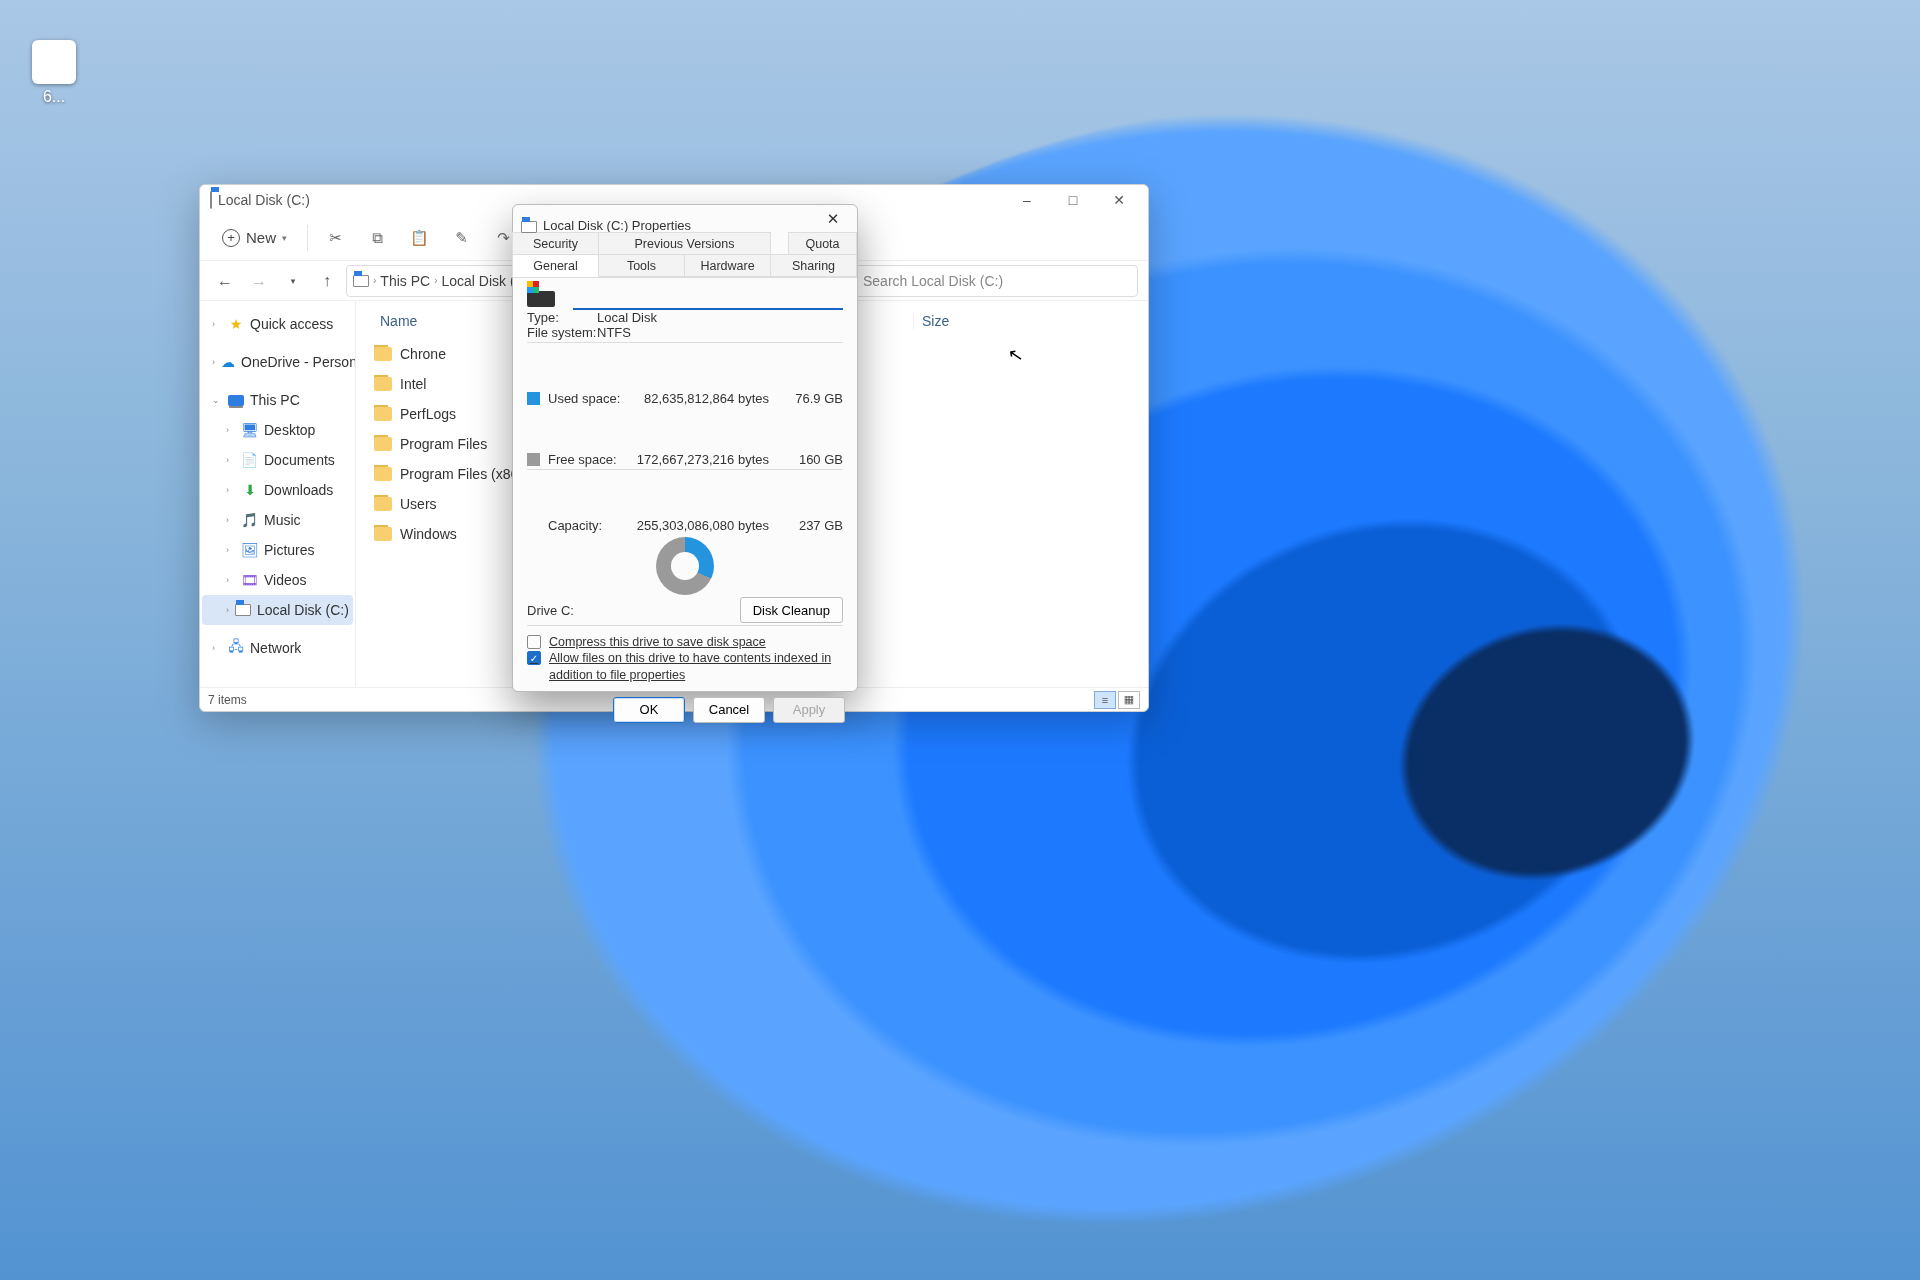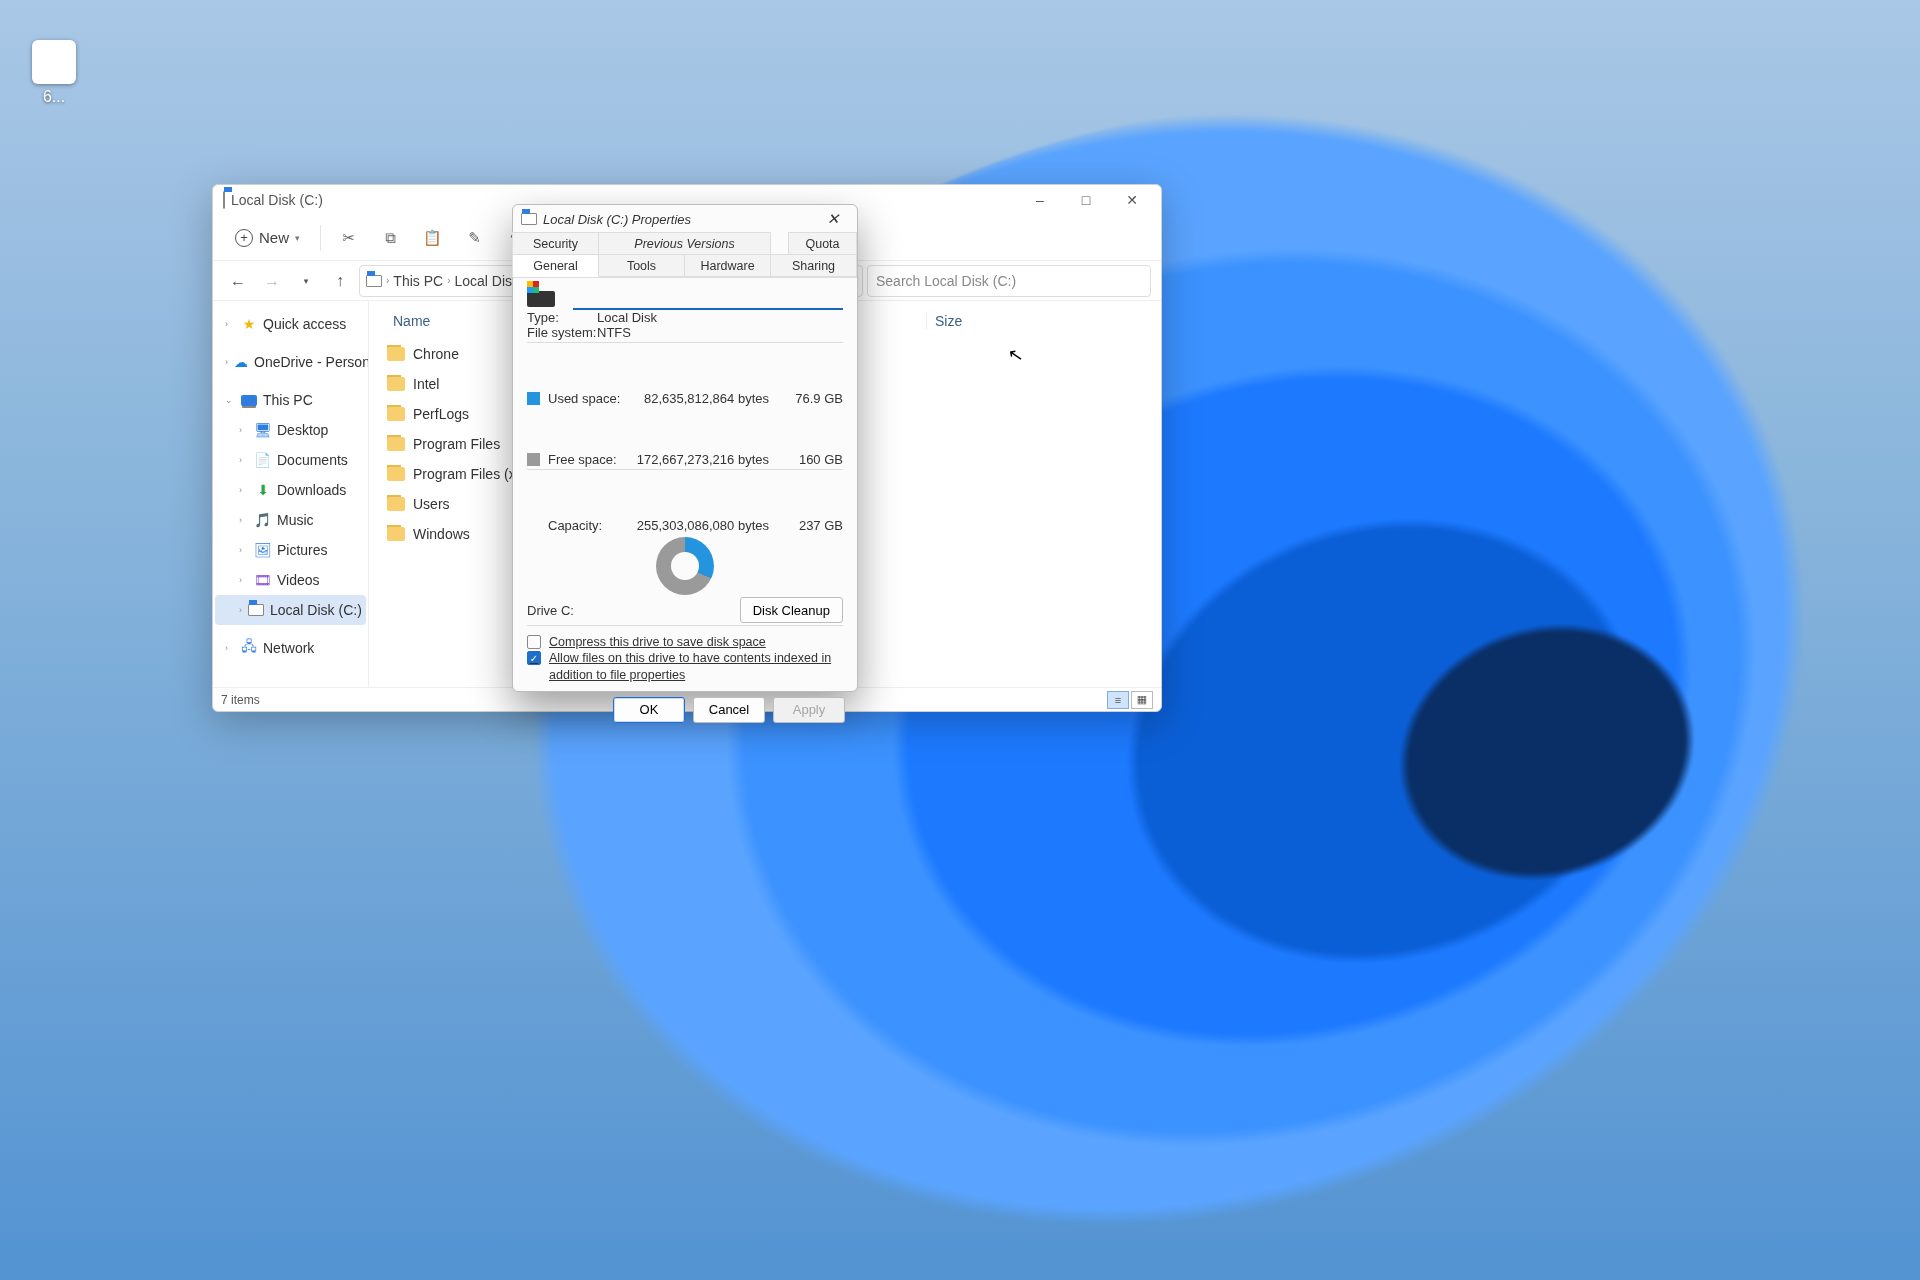--- a/index.html
+++ b/index.html
@@ -20,21 +20,21 @@
   border-radius: 50%;
   filter: blur(1px);
 }
 .desktop-icon {
   position: absolute; top: 40px; left: 4px; width: 100px;
   text-align: center; color: #fff; font-size: 16px;
   text-shadow: 0 1px 3px rgba(0,0,0,.6);
 }
 
 .explorer {
-  position: absolute; left: 212px; top: 184px; width: 950px; height: 528px;
+  position: absolute; left: 199px; top: 184px; width: 950px; height: 528px;
   background: #fff; border: 1px solid #cfcfcf; border-radius: 6px;
   box-shadow: 0 10px 40px rgba(0,0,0,.25);
   display: flex; flex-direction: column;
 }
 .exp-title {
   height: 30px; display: flex; align-items: center; padding: 0 6px;
   font-size: 14px; color: #555;
 }
 .exp-title .ticon { margin: 0 6px 0 4px; }
 .exp-title .spacer { flex: 1; }
@@ -86,21 +86,21 @@
 .ic-cloud{color:#1a85d8;}
 .ic-monitor{width:16px;height:11px;background:#2f7de0;border-radius:2px;box-shadow:0 3px 0 -1px #888;}
 .ic-net{color:#2f7de0;}
 
 .props {
   position: absolute; left: 512px; top: 204px; width: 346px; height: 488px;
   background:#fbfbfb; border:1px solid #bcbcbc; border-radius:6px;
   box-shadow: 0 18px 42px rgba(0,0,0,.38);
   display:flex; flex-direction:column; font-size:13px; color:#333;
 }
-.props-title{height:30px;display:flex;align-items:center;padding:0 8px;font-style:italic;}
+.props-title{height:30px;display:flex;align-items:flex-end;padding:0 8px;}
 .props-title .spacer{flex:1;}
 .props-title .x{width:32px;height:28px;display:flex;align-items:center;justify-content:center;font-size:15px;}
 .tabs {
   display:grid; grid-template-columns:repeat(4,1fr); grid-template-rows:22px 22px;
   border-bottom:1px solid #ddd;
 }
 .tab {
   display:flex; align-items:center; justify-content:center; font-size:12.5px;
   border:1px solid #ddd; background:#f3f3f3; margin:-1px 0 0 -1px; padding-top:1px;
 }
@@ -301,21 +301,21 @@
     <span class="ic-drive" style="margin-right:6px;"></span>
     <span>Local Disk (C:) Properties</span>
     <span class="spacer"></span>
     <span class="x">✕</span>
   </div>
 
   <div class="tabs">
     <div class="tab" style="grid-column:1/2;">
         <span>Security</span>
       </div>
-    <div class="tab" style="grid-column:2/4;font-style:italic;">
+    <div class="tab" style="grid-column:2/4;">
         <span>Previous Versions</span>
       </div>
     <div class="tab" style="grid-column:4/5;margin-left:17px;">
         <span>Quota</span>
       </div>
     <div class="tab active">
         <span>General</span>
       </div>
     <div class="tab">
         <span>Tools</span>

